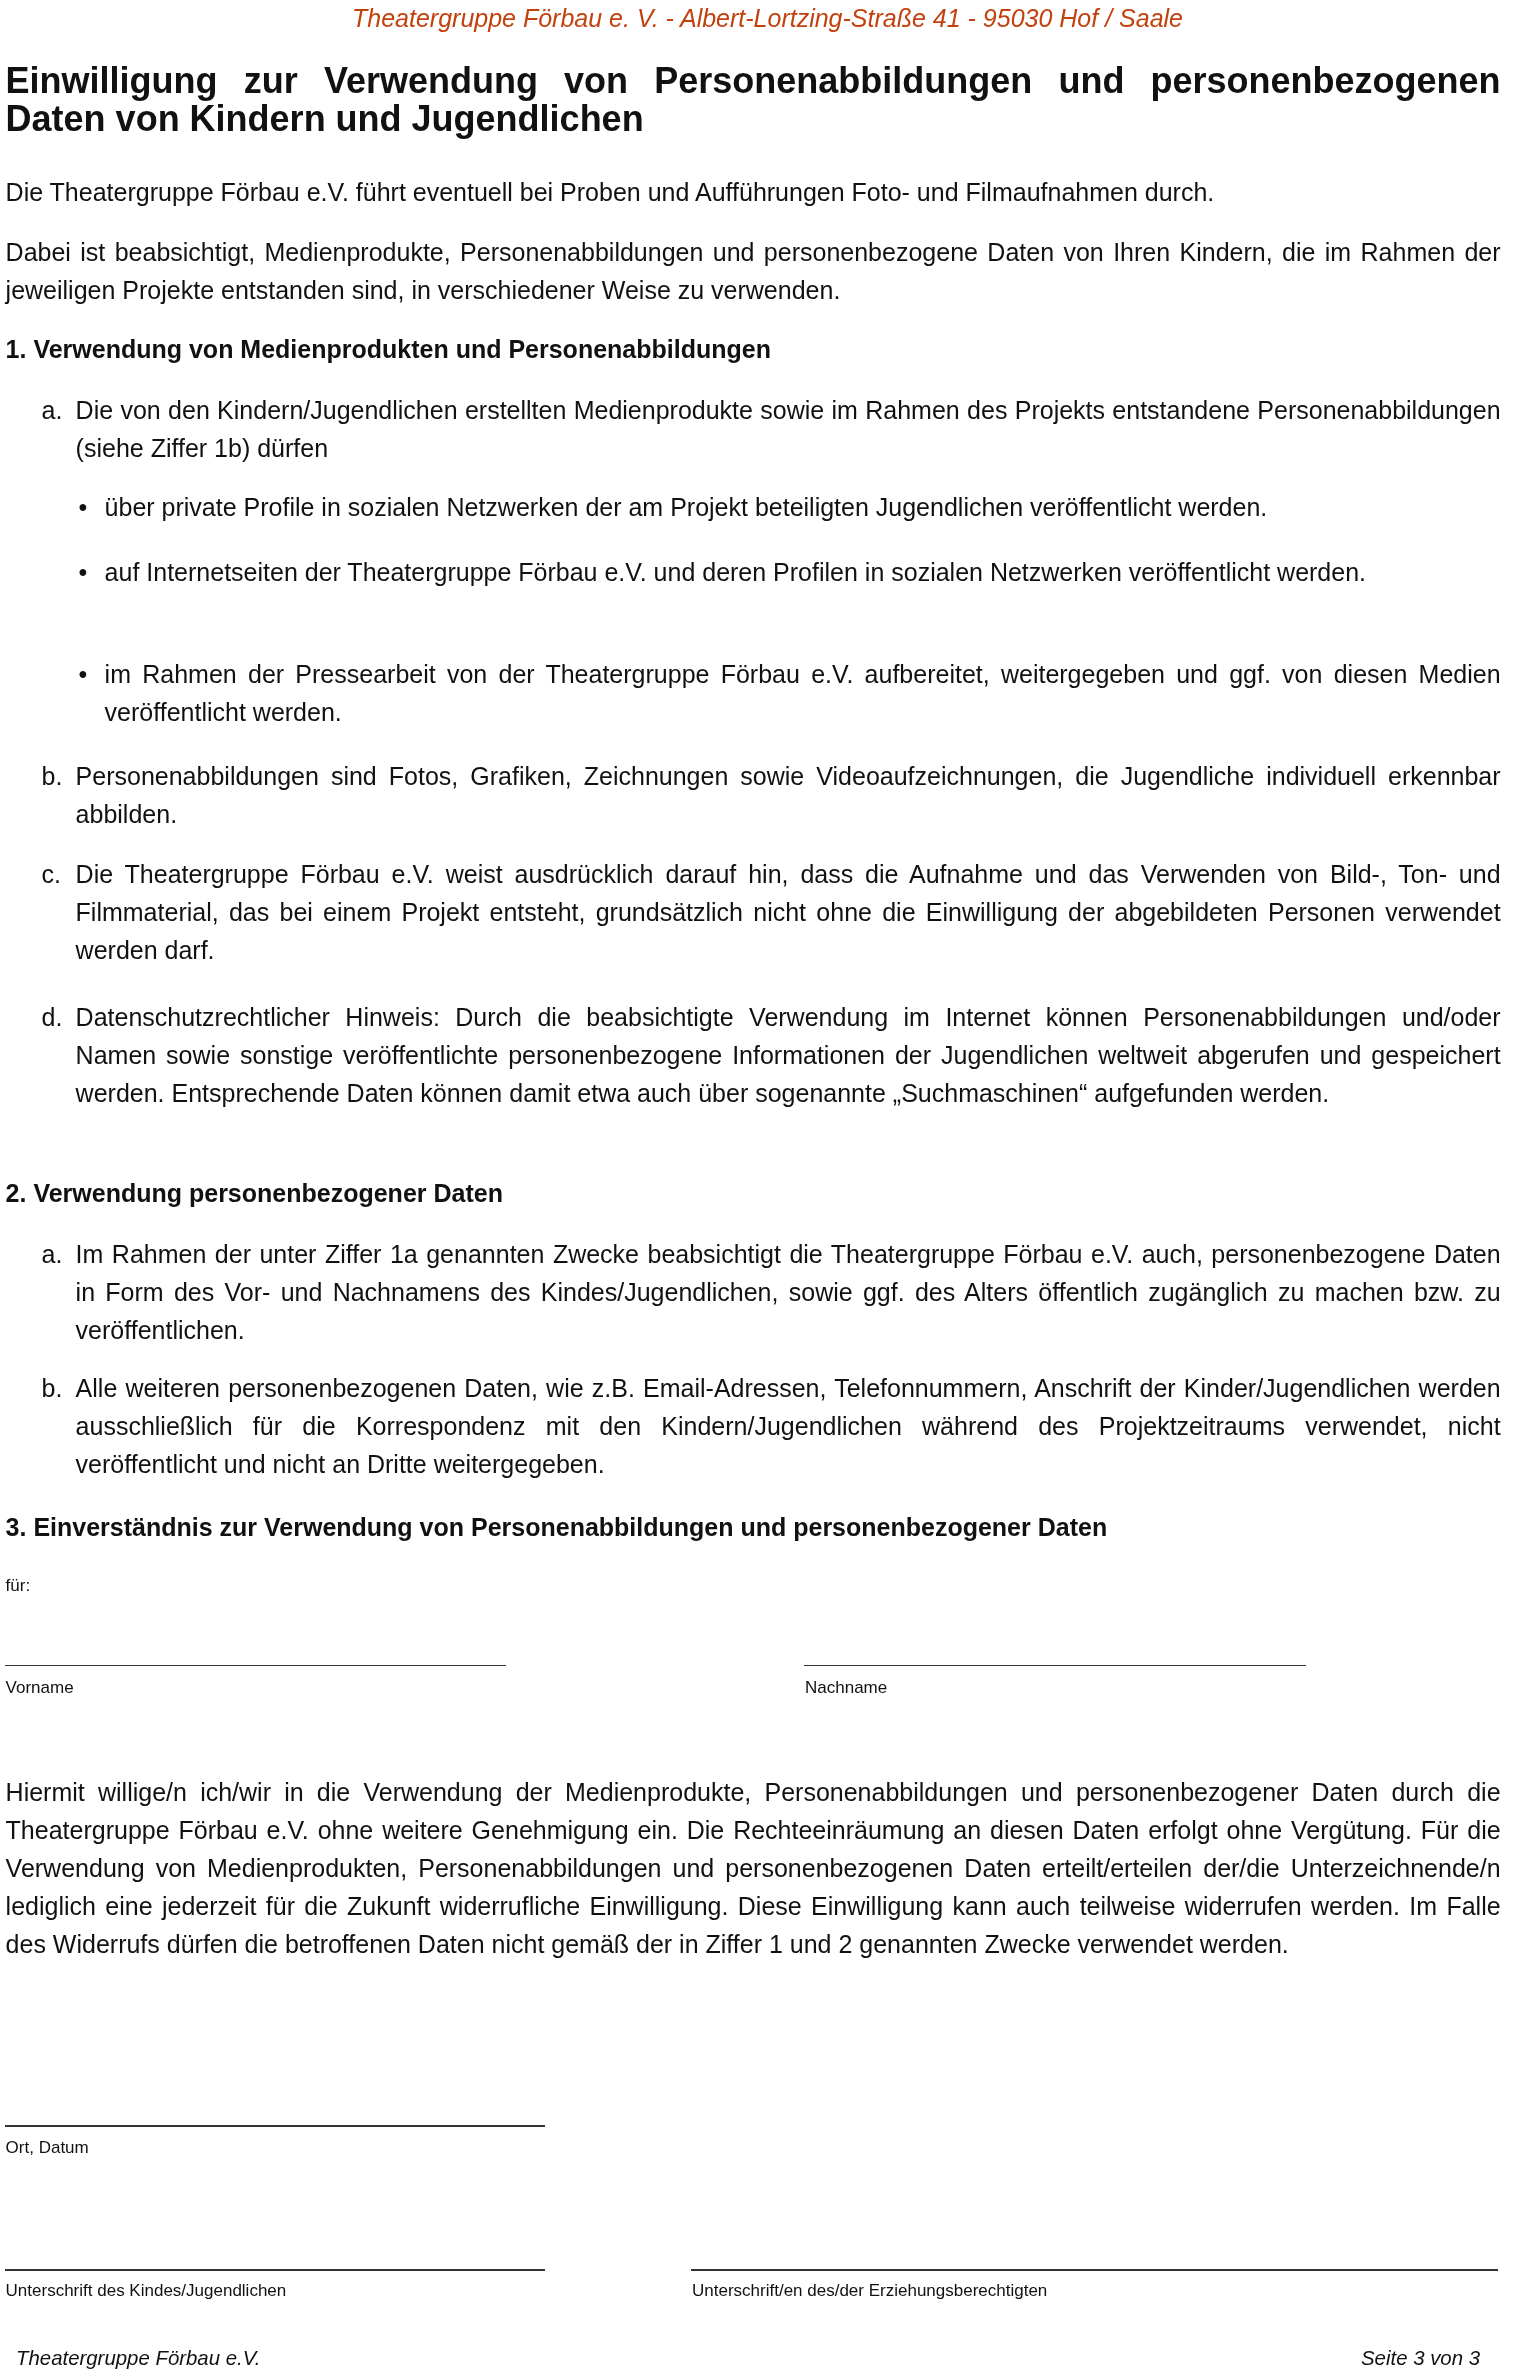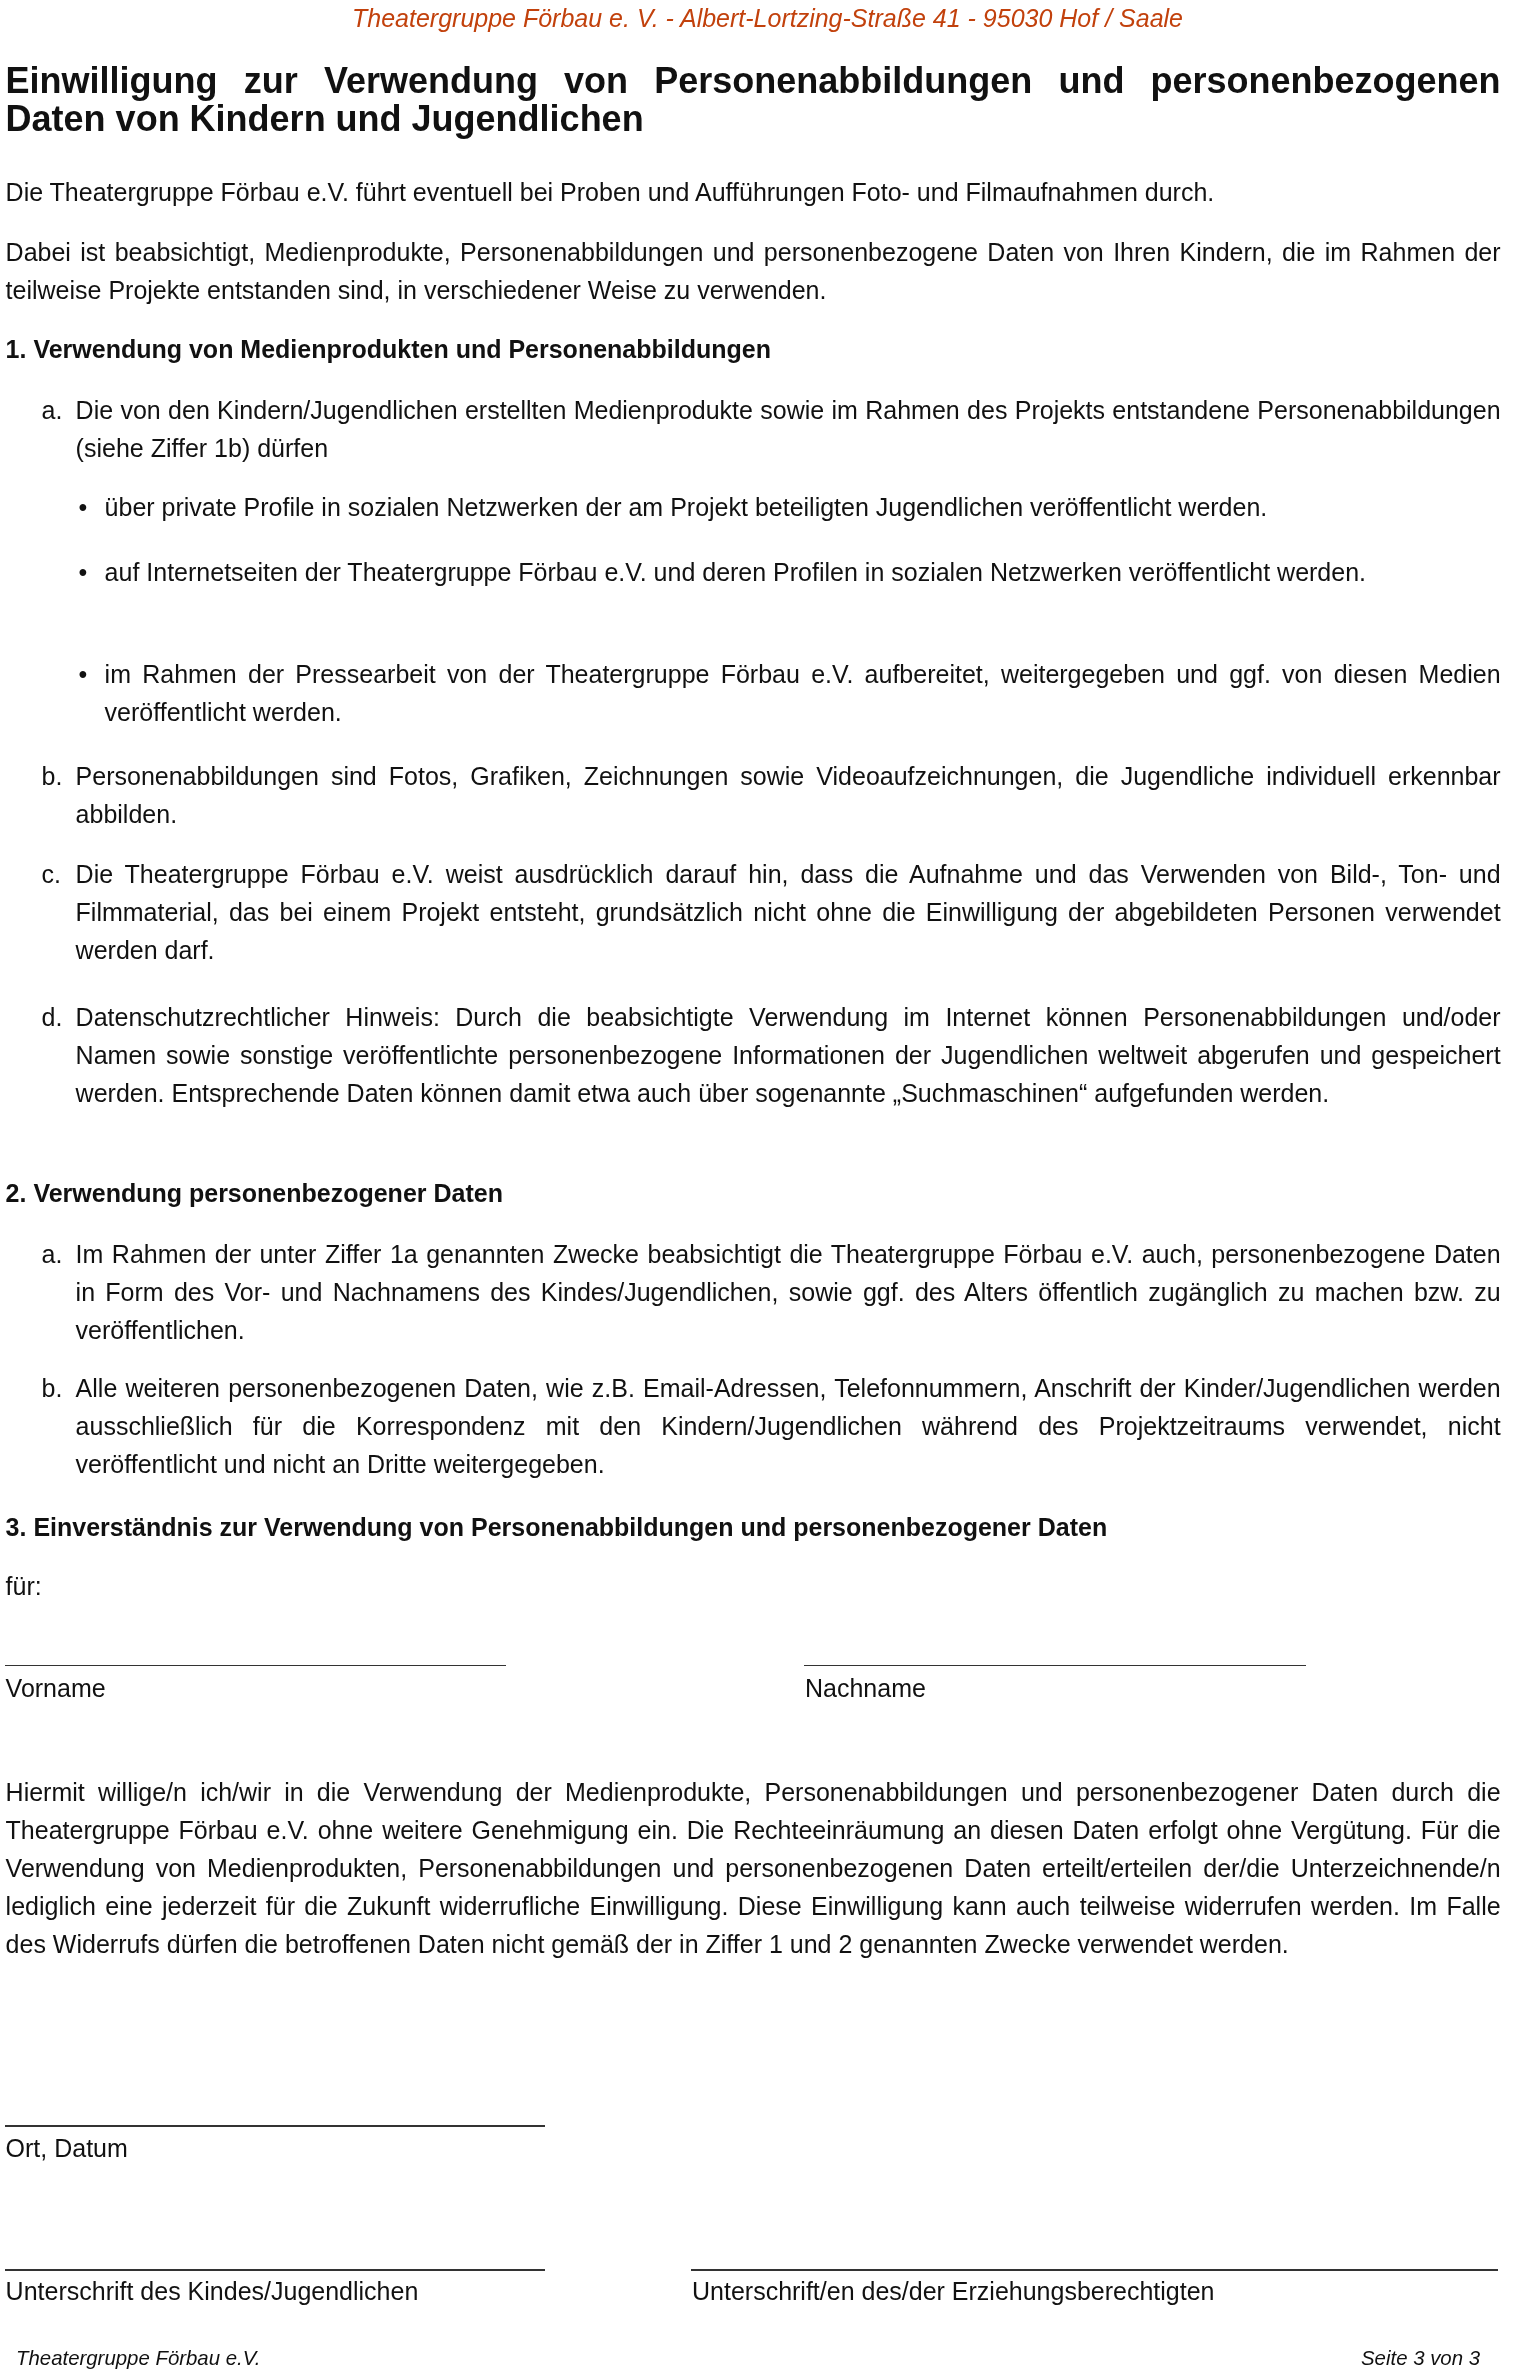--- a/index.html
+++ b/index.html
@@ -31,34 +31,34 @@
   }
   .item .marker { position: absolute; left: 0; top: 0; }
   .item .txt { display: block; margin-left: 34px; text-align: justify; }
   .bullet {
     position: absolute; left: 73px; width: 1422px;
     font-size: 25px; line-height: 38px;
   }
   .bullet .dot { position: absolute; left: 0; top: 0; }
   .bullet .txt { display: block; margin-left: 26px; text-align: justify; }
   .line { position: absolute; height: 0; border-top: 1.9px solid #333; }
-  .sig-label { position: absolute; font-size: 25px; line-height: 32px; }
+  .sig-label { position: absolute; font-size: 17px; line-height: 32px; }
   .footer { position: absolute; top: 2345px; font-style: italic; font-size: 20.4px; line-height: 26px; }
 </style>
 </head>
 <body>
 
 <div class="abs header">Theatergruppe Förbau e. V. - Albert-Lortzing-Straße 41 - 95030 Hof / Saale</div>
 
 <div class="abs content">
 
   <div class="title">Einwilligung zur Verwendung von Personenabbildungen und personenbezogenen Daten von Kindern und Jugendlichen</div>
 
   <p class="p" style="top:173px;">Die Theatergruppe Förbau e.V. führt eventuell bei Proben und Aufführungen Foto- und Filmaufnahmen durch.</p>
-  <p class="p" style="top:233px;">Dabei ist beabsichtigt, Medienprodukte, Personenabbildungen und personenbezogene Daten von Ihren Kindern, die im Rahmen der teilweise Projekte entstanden sind, in verschiedener Weise zu verwenden.</p>
+  <p class="p" style="top:233px;">Dabei ist beabsichtigt, Medienprodukte, Personenabbildungen und personenbezogene Daten von Ihren Kindern, die im Rahmen der jeweiligen Projekte entstanden sind, in verschiedener Weise zu verwenden.</p>
 
   <div class="h2" style="top:330px;">1. Verwendung von Medienprodukten und Personenabbildungen</div>
 
   <div class="item" style="top:391px;">
     <span class="marker">a.</span>
     <span class="txt">Die von den Kindern/Jugendlichen erstellten Medienprodukte sowie im Rahmen des Projekts entstandene Personenabbildungen (siehe Ziffer 1b) dürfen</span>
   </div>
 
   <div class="bullet" style="top:488px;">
     <span class="dot">•</span>

